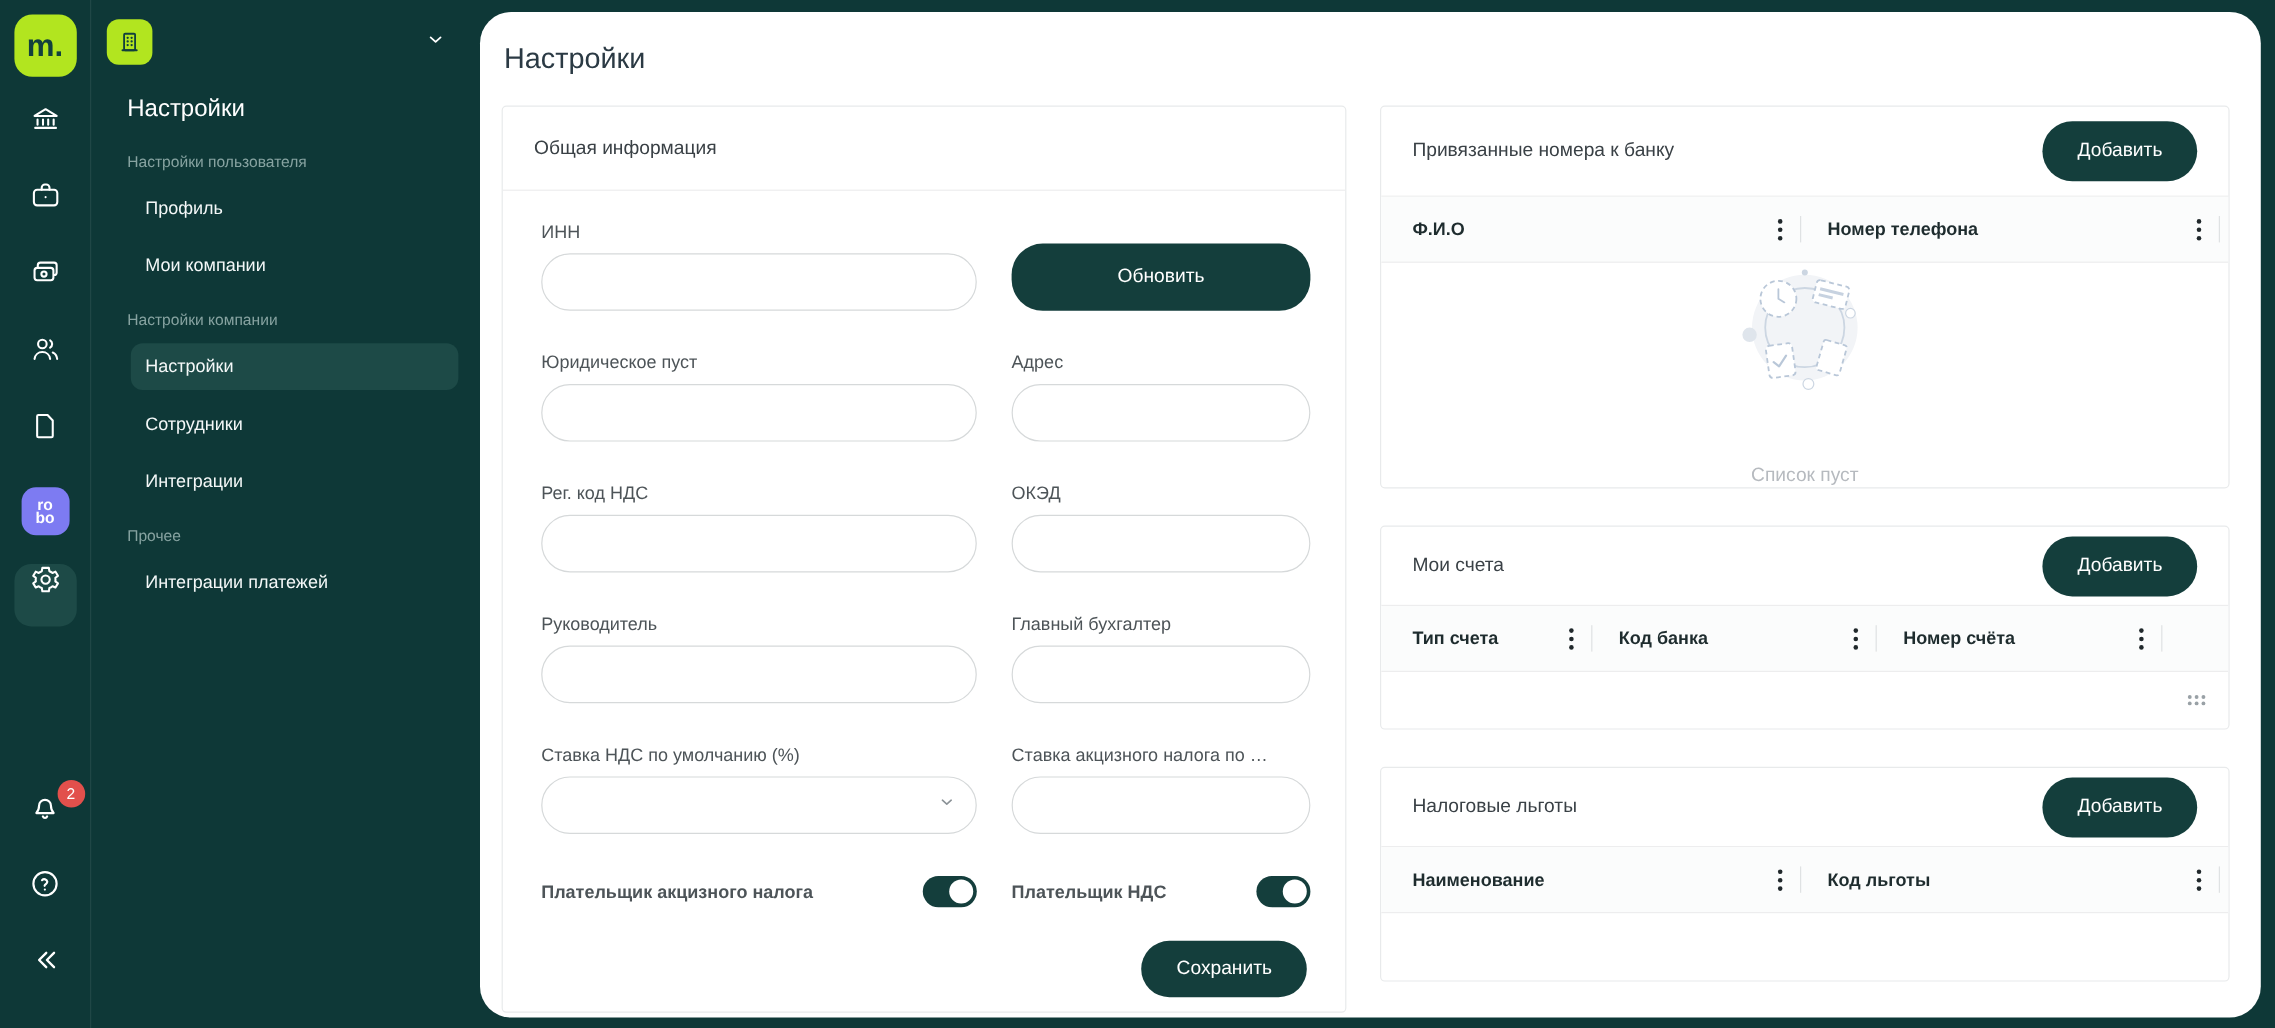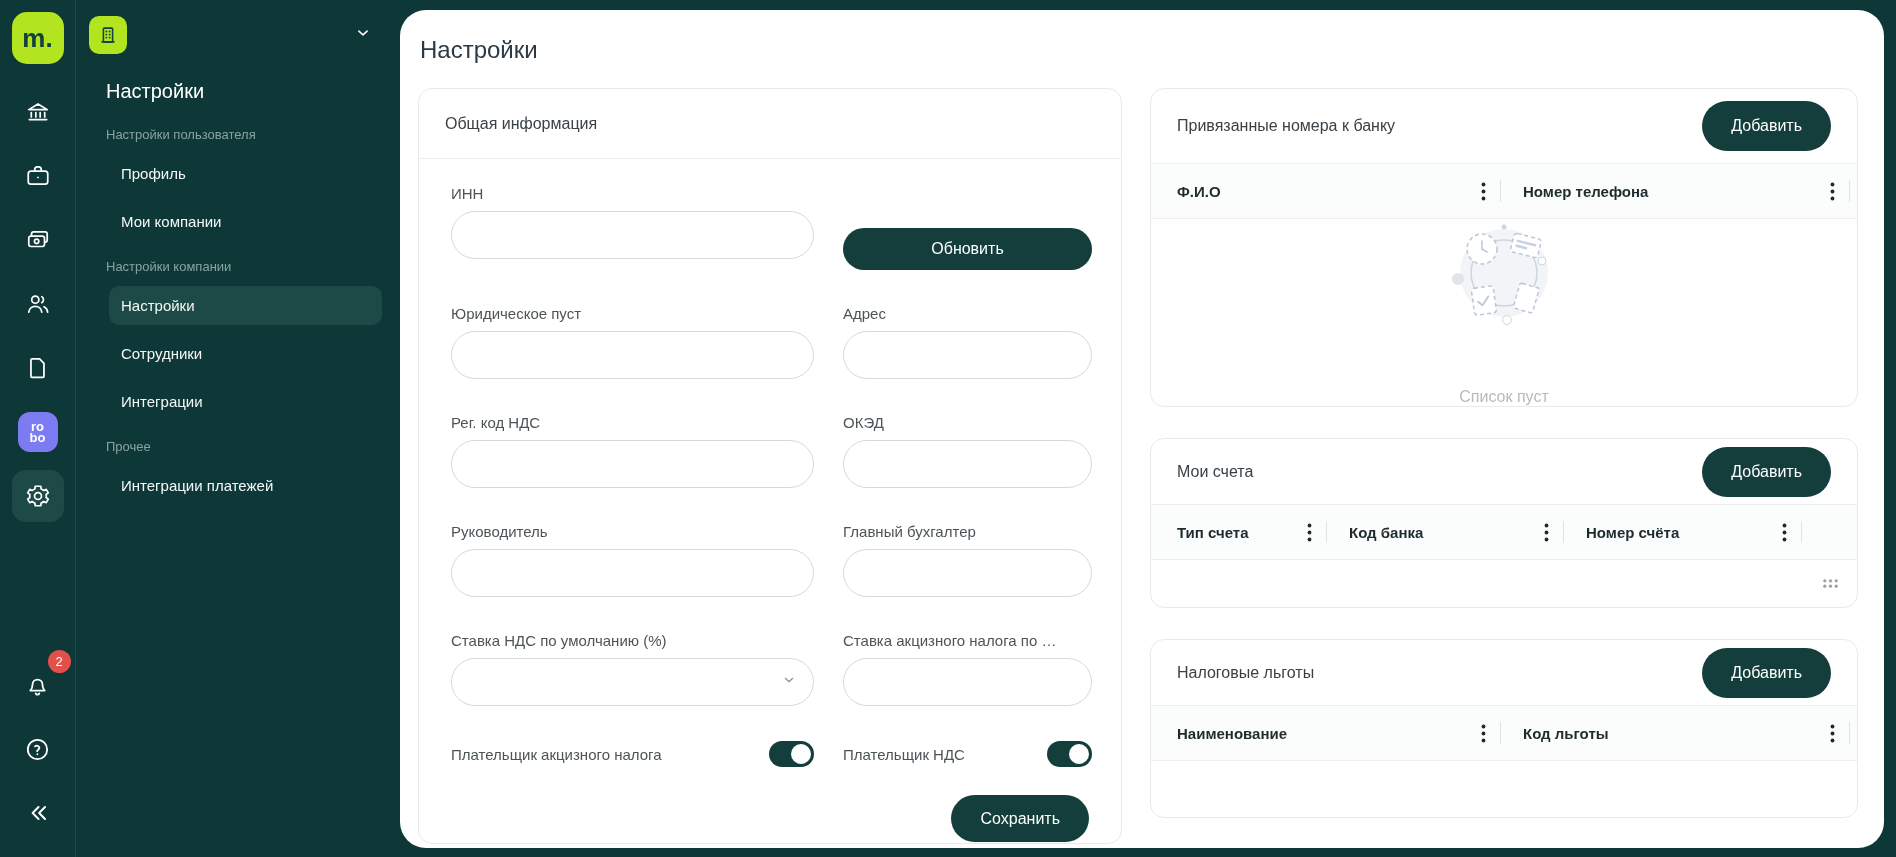--- a/index.html
+++ b/index.html
@@ -22,21 +22,21 @@
   }
   .logo {
     width:52px; height:52px; border-radius:15px;
     background:#b2e51f; color:#12403d;
     font-weight:bold; font-size:26px;
     display:flex; align-items:center; justify-content:center;
     margin-bottom:22px; cursor:pointer;
   }
   .rail-btn {
     width:52px; height:52px; border:none; background:transparent;
-    display:flex; align-items:center; justify-content:center;
+    display:flex; justify-content:center;
     color:#fff; margin-bottom:12px; border-radius:14px;
   }
   .rail-btn.active { background:#1d4a47; }
   .robo-chip {
     width:40px; height:40px; border-radius:12px; background:#7d7bf2;
     color:#fff; font-size:13px; font-weight:bold; line-height:11px;
     display:flex; flex-direction:column; align-items:center; justify-content:center;
   }
   .rail-spacer { margin-top:auto; }
   .bell-wrap { position:relative; }
@@ -76,21 +76,21 @@
     flex:1;
     margin:10px 12px 9px 0;
     background:#fff;
     border-radius:26px;
     padding:16px 20px 0 18px;
     overflow:hidden;
   }
   .page-title { font-size:24px; font-weight:500; color:#2b3a44; margin:10px 0 24px 2px; }
   .content { display:flex; gap:28px; align-items:flex-start; }
 
-  .card { background:#fff; border:1px solid #e8eaeb; border-radius:14px; overflow:hidden; }
+  .card { background:#fff; border:1px solid #e8eaeb; border-radius:4px; overflow:hidden; }
   .card-head {
     display:flex; align-items:center; justify-content:space-between;
     padding:0 26px; border-bottom:1px solid #ededee;
   }
   .card-title { font-size:16px; color:#3a4146; font-weight:400; }
   .btn-dark {
     background:#143e3c; color:#fff; border:none;
     font-size:16px; border-radius:26px;
   }
   .add-btn { height:50px; padding:0 29px; }
@@ -107,22 +107,22 @@
   .input {
     width:100%; height:48px;
     border:1px solid #d6d9da; border-radius:24px;
     padding:0 18px; font-size:15px; color:#222; background:#fff; outline:none;
   }
   .select-wrap { position:relative; }
   .select-wrap .sel-chev {
     position:absolute; right:17px; top:50%; transform:translateY(-50%);
     color:#8b9297; pointer-events:none;
   }
-  .update-btn { width:249px; height:42px; margin-top:43px; }
-  .toggle-row { margin-bottom:28px; align-items:center; }
+  .update-btn { width:249px; height:56px; margin-top:18px; }
+  .toggle-row { margin-bottom:28px; align-items:center;font-weight:bold; }
   .toggle-field { display:flex; align-items:center; justify-content:space-between; }
   .t-label { font-size:15px; color:#4d5458; }
   .toggle {
     width:45px; height:26px; border-radius:13px; background:#143e3c;
     position:relative; flex:0 0 45px; cursor:pointer;
   }
   .toggle .knob {
     position:absolute; top:3px; width:20px; height:20px;
     border-radius:50%; background:#fff;
   }

